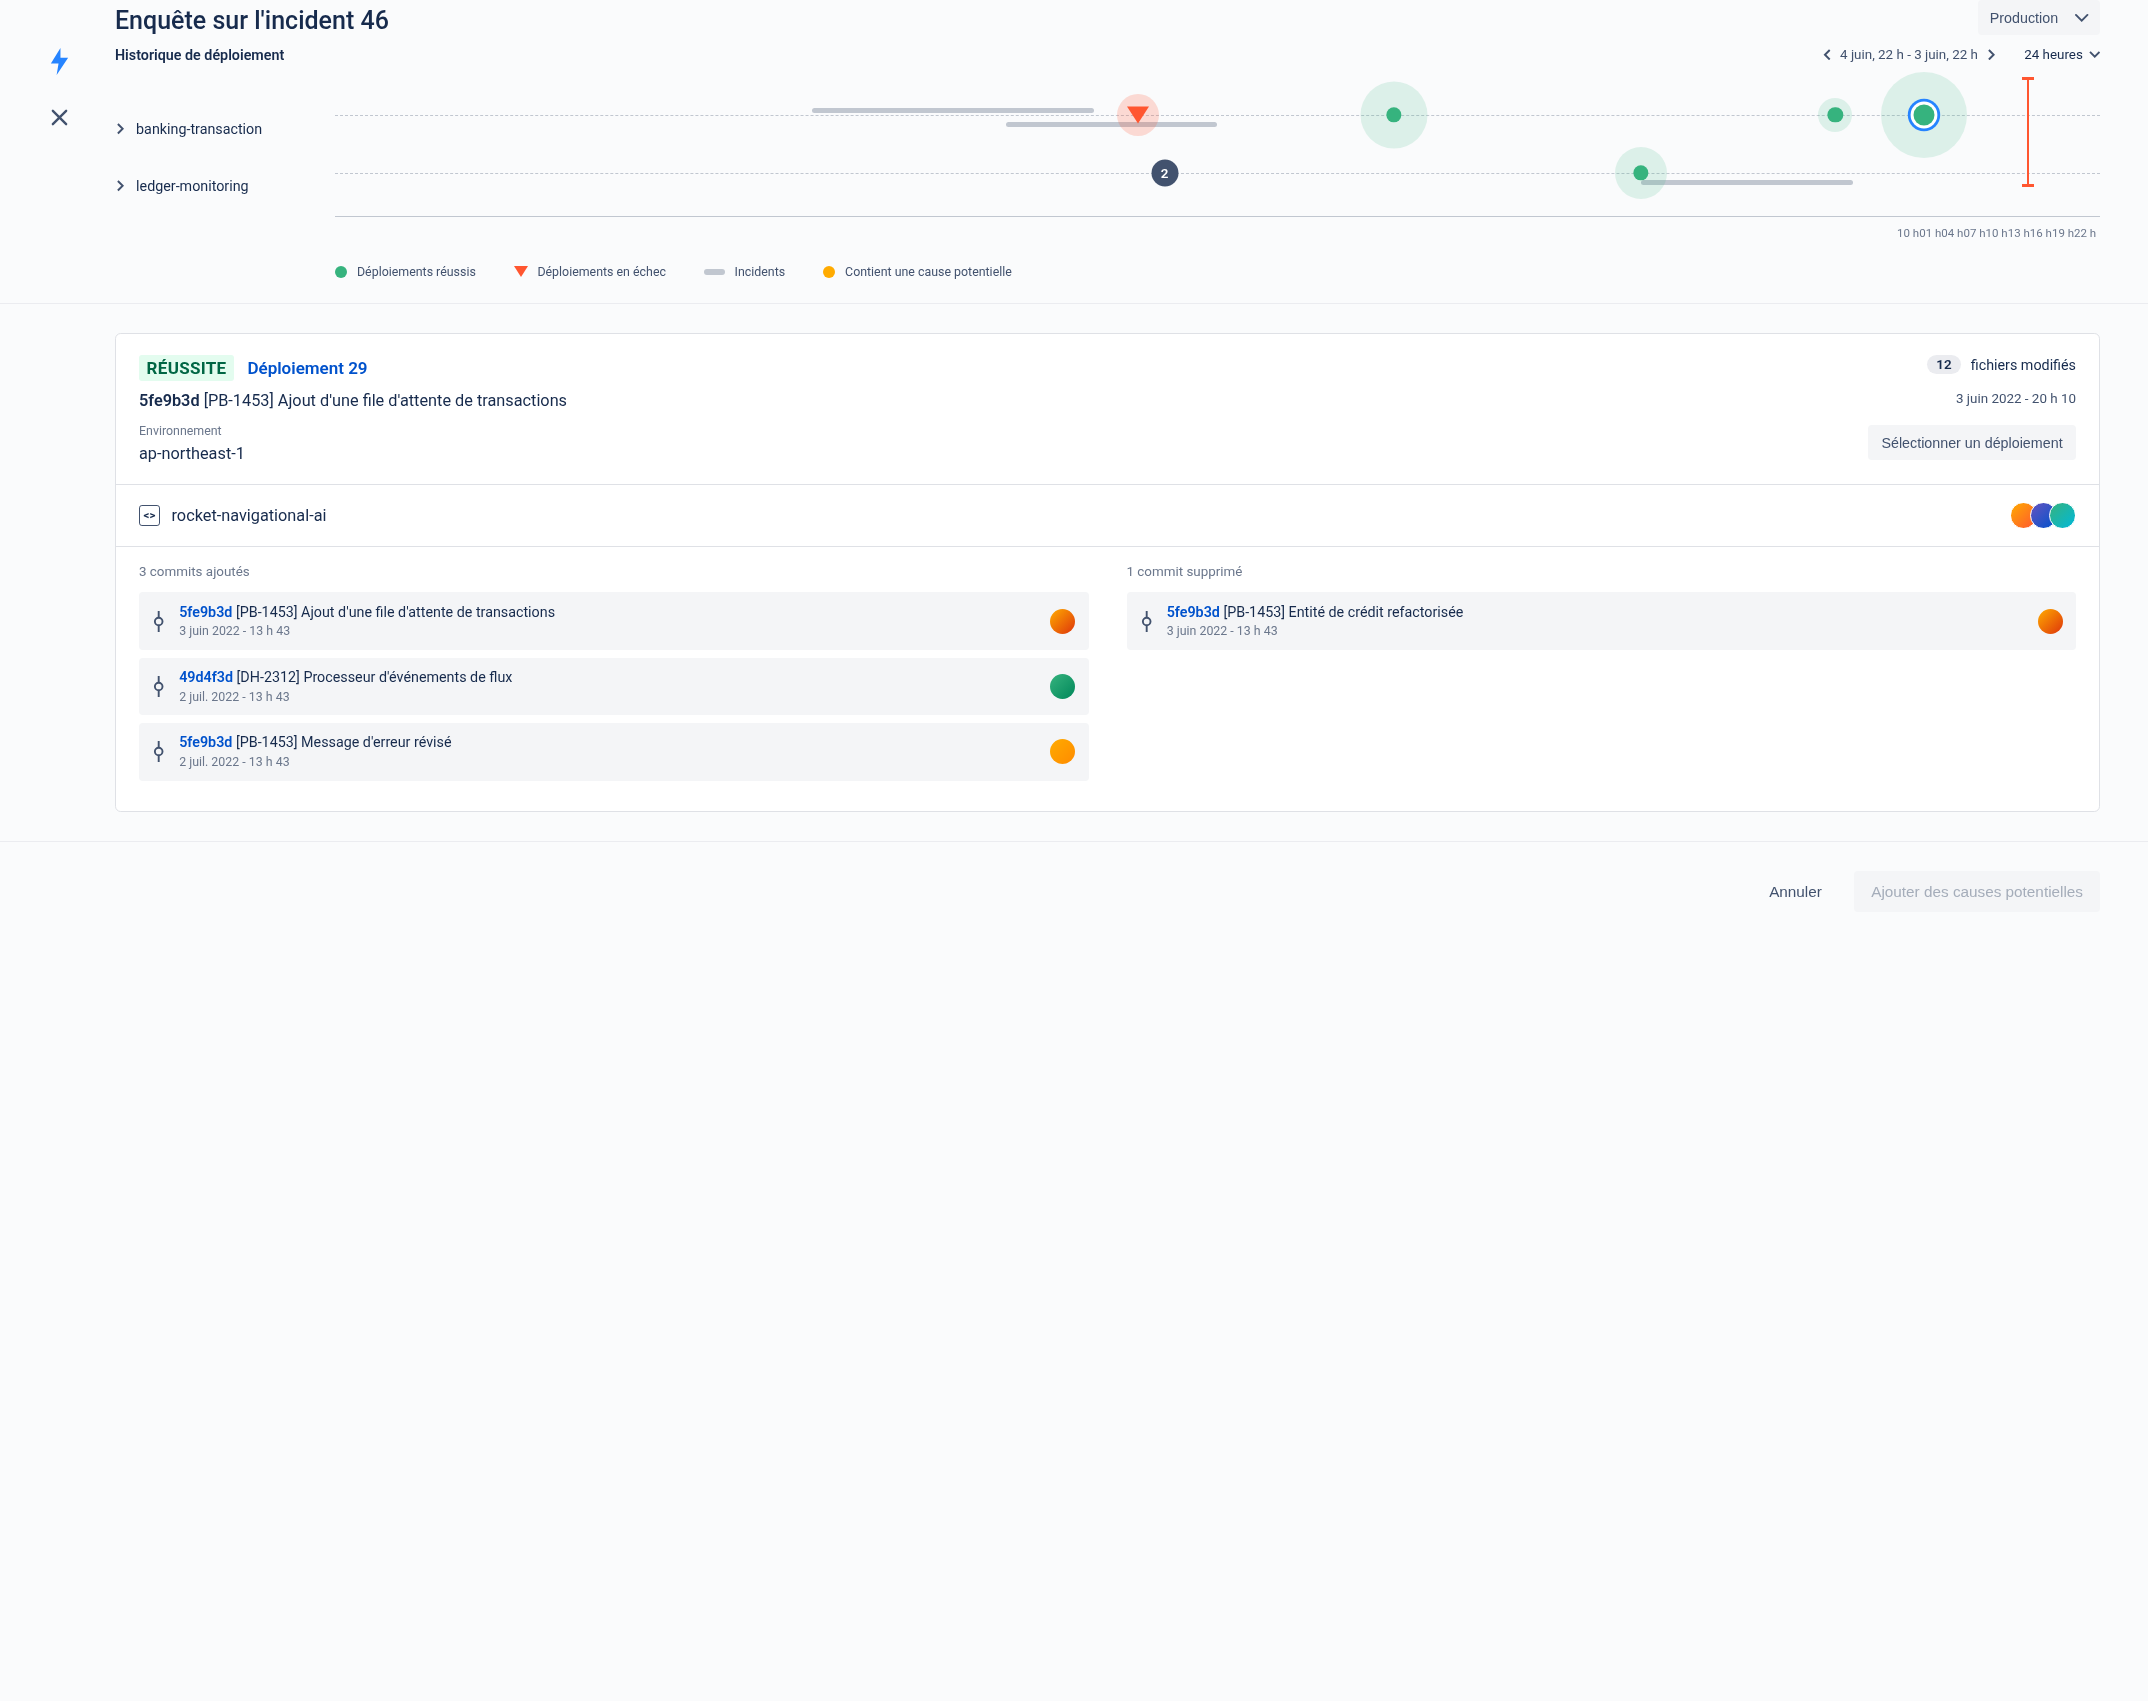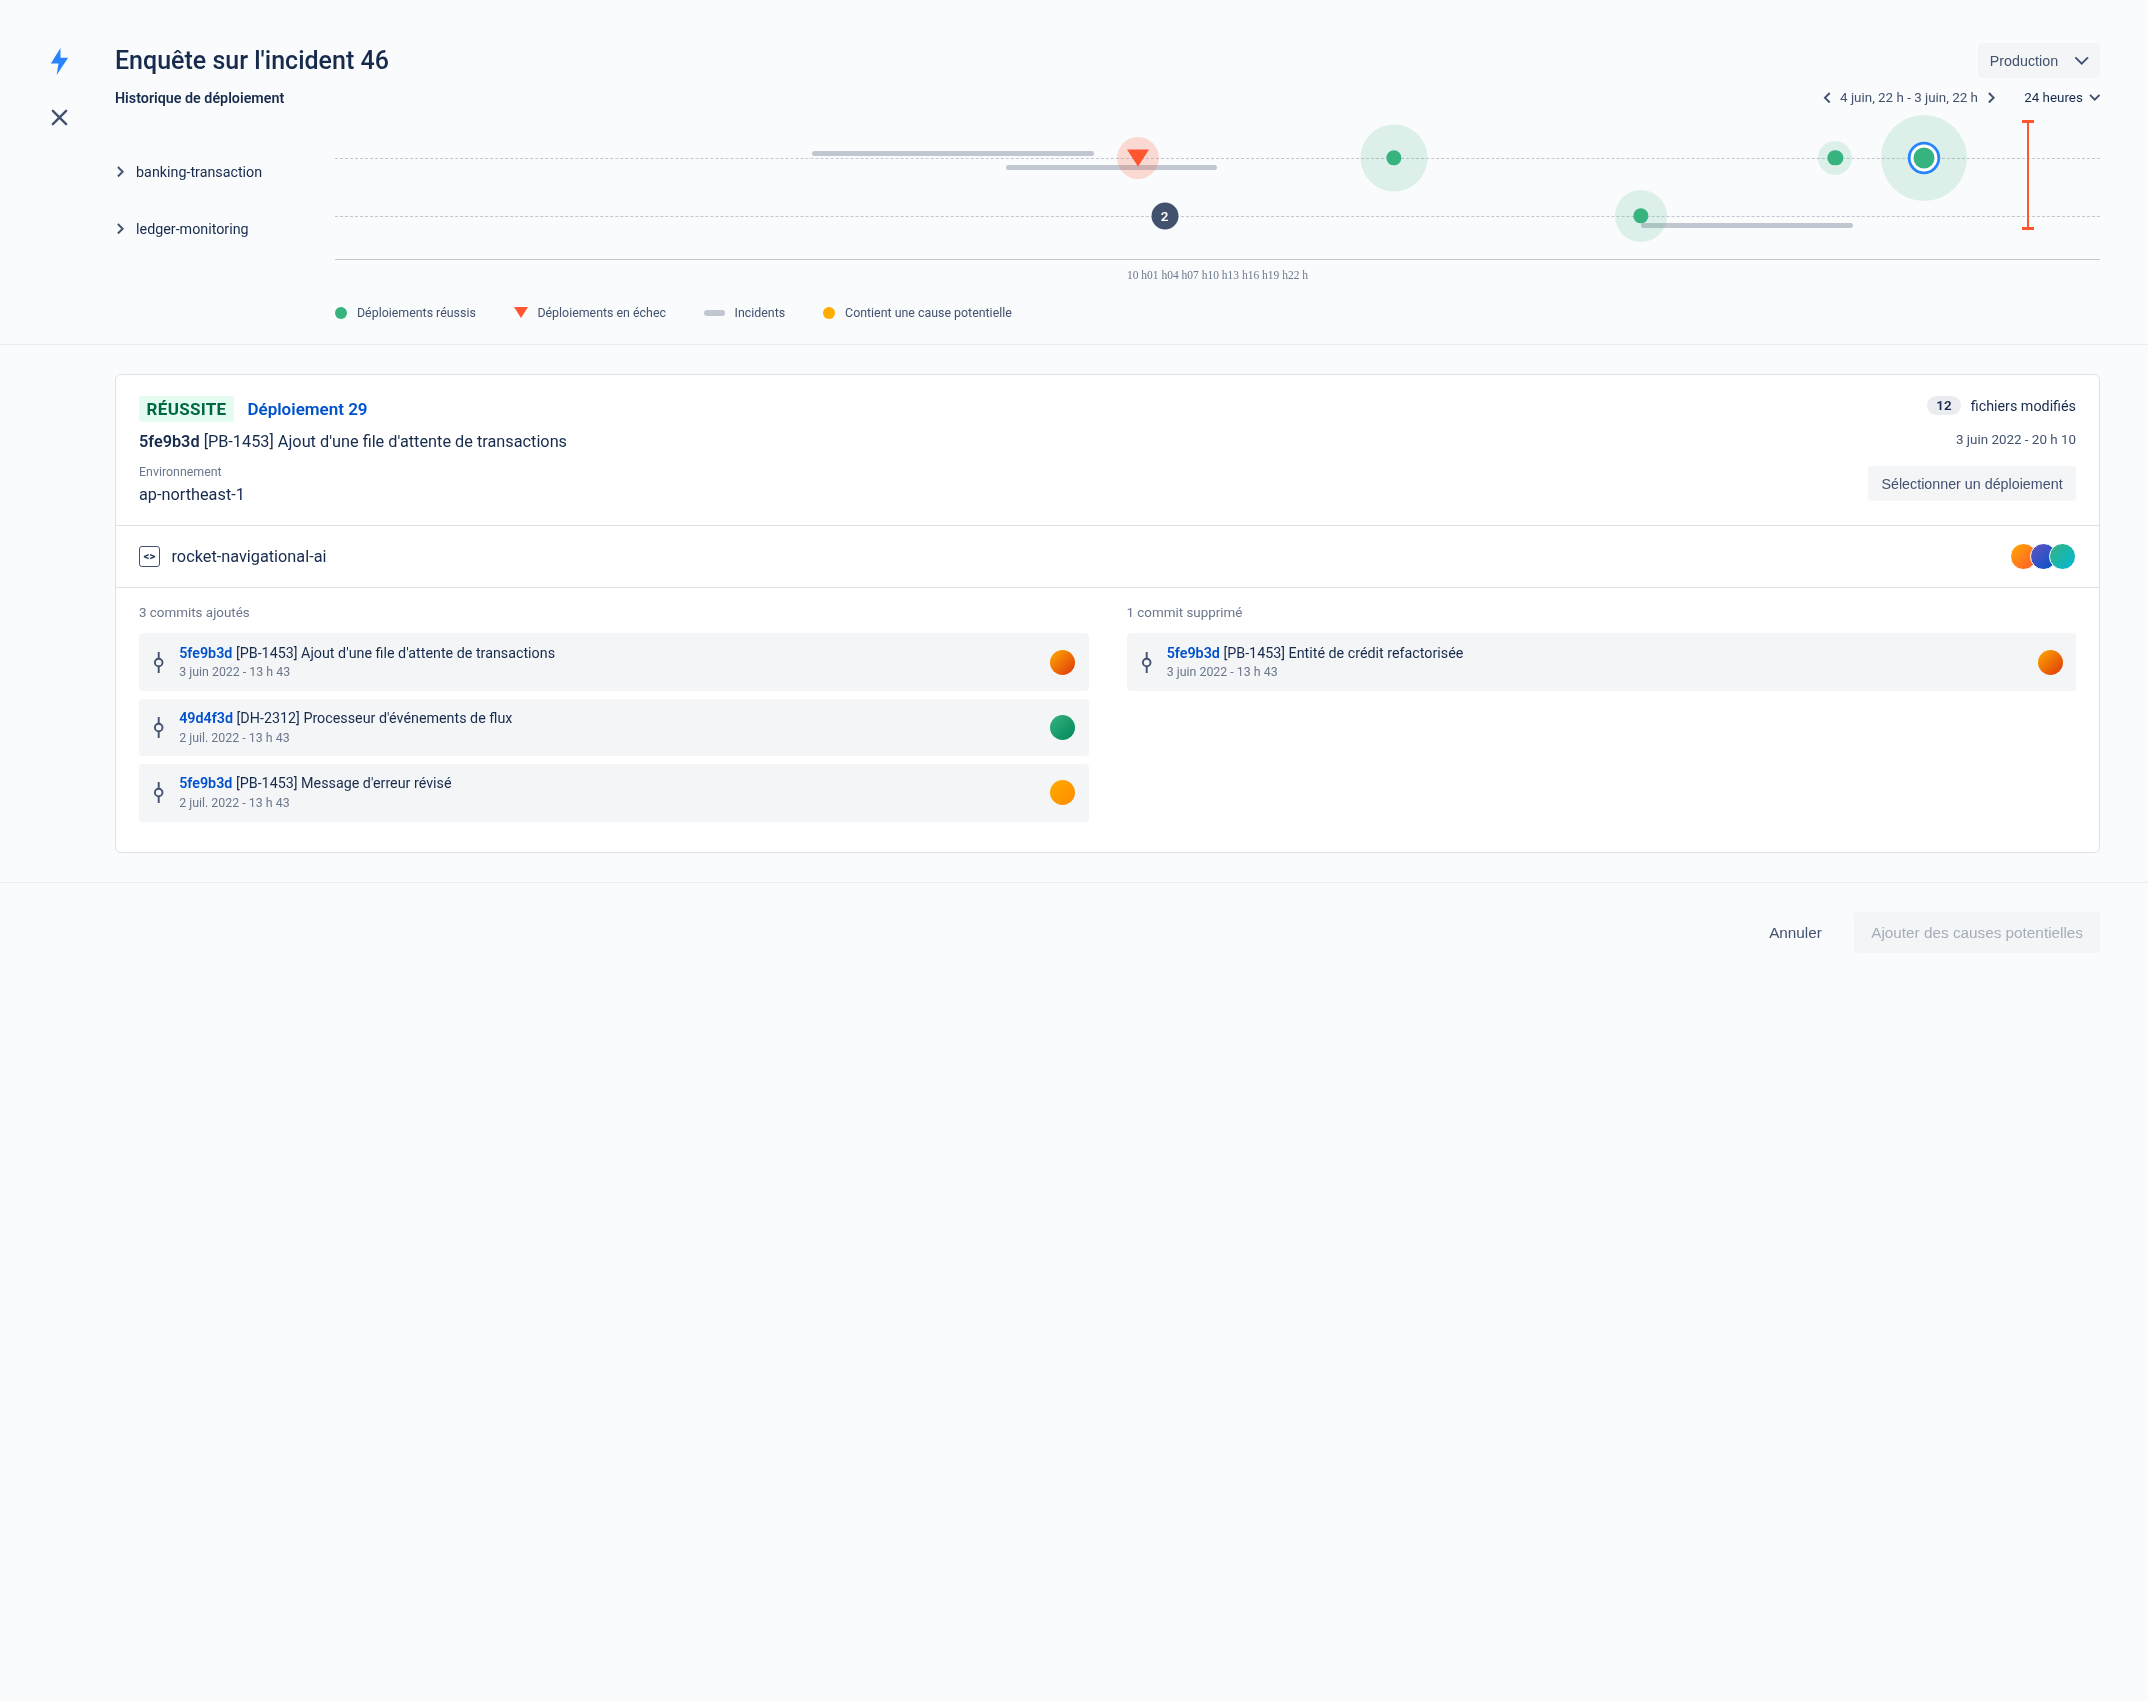--- a/index.html
+++ b/index.html
@@ -6,41 +6,41 @@
     body { font-family: -apple-system, BlinkMacSystemFont, "Segoe UI", Roboto, sans-serif; color: #172B4D; background: #FAFBFC; }
     
     .page { display: flex; min-height: 100vh; flex-direction: column; }
     .top-section { display: flex; border-bottom: 1px solid #EBECF0; }
     .left-rail { width: 115px; padding: 48px 0 0 48px; display: flex; flex-direction: column; gap: 29px; align-items: flex-start; }
     .lightning { color: #2684FF; }
     .close-x { color: #42526E; cursor: pointer; padding-left: 1.9px; }
     
     .main { flex: 1; padding: 0 48px 0 0; }
     
-    .header { padding-top: 43px; display: flex; justify-content: space-between; align-items: center; }
+    .header { display: flex; justify-content: space-between; align-items: flex-end; }
     .header h1 { font-size: 25px; font-weight: 500; color: #172B4D; }
     
     .env-btn { background: #F4F5F7; border: none; border-radius: 3.8px; padding: 9.6px 11.5px; display: flex; align-items: center; gap: 17px; font-size: 14.3px; color: #42526E; cursor: pointer; }
     .chev-down { color: #42526E; }
     
     .subheader { display: flex; justify-content: space-between; align-items: center; margin-top: 11.5px; }
     .subheader .label { font-size: 14.3px; font-weight: 600; color: #172B4D; }
     .range-controls { display: flex; align-items: center; gap: 29px; }
     .range-nav { display: flex; align-items: center; gap: 7.6px; font-size: 13.4px; color: #42526E; }
     .range-nav svg { cursor: pointer; }
     .hours-btn { display: flex; align-items: center; gap: 5.7px; font-size: 13.4px; color: #172B4D; cursor: pointer; }
     
     .timeline-area { display: flex; margin-top: 19px; }
     .service-list { width: 220px; padding-top: 19px; }
     .service-item { display: flex; align-items: center; gap: 11.5px; height: 57px; font-size: 14.3px; color: #172B4D; cursor: pointer; }
     .service-item svg { flex-shrink: 0; }
     
     .timeline { flex: 1; position: relative; }
     .axis-line { height: 1px; background: #C1C7D0; margin-top: 134px; }
-    .tick-row { display: flex; justify-content: center; font-size: 11.5px; color: #6B778C; margin-top: 9.6px; padding: 0 3.8px; font-family: Liberation Serif, serif; }
+    .tick-row { display: flex; justify-content: flex-end; font-size: 11.5px; color: #6B778C; margin-top: 9.6px; padding: 0 3.8px; }
     
     .lane { position: absolute; left: 0; right: 0; height: 1px; border-top: 1.9px dashed #C1C7D0; }
     .lane1 { top: 33px; }
     .lane2 { top: 91px; }
     
     .incident-bar { position: absolute; height: 5.7px; background: #C1C7D0; border-radius: 2.9px; }
     .aura { position: absolute; border-radius: 50%; background: rgba(54,179,126,0.15); transform: translate(-50%, -50%); }
     .dot { position: absolute; width: 15.3px; height: 15.3px; border-radius: 50%; transform: translate(-50%, -50%); }
     .dot.green { background: #36B37E; }
     .dot.selected { width: 21px; height: 21px; background: #36B37E; box-shadow: 0 0 0 2.9px #fff, 0 0 0 5.7px #2684FF; }

